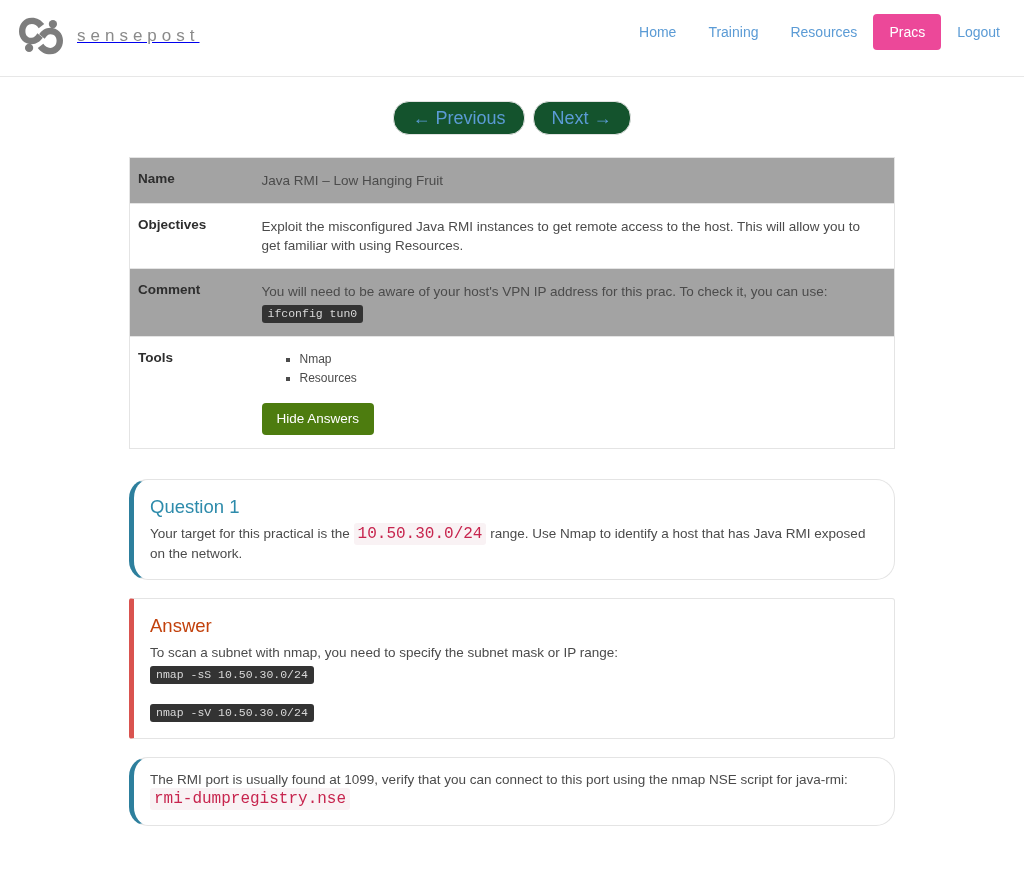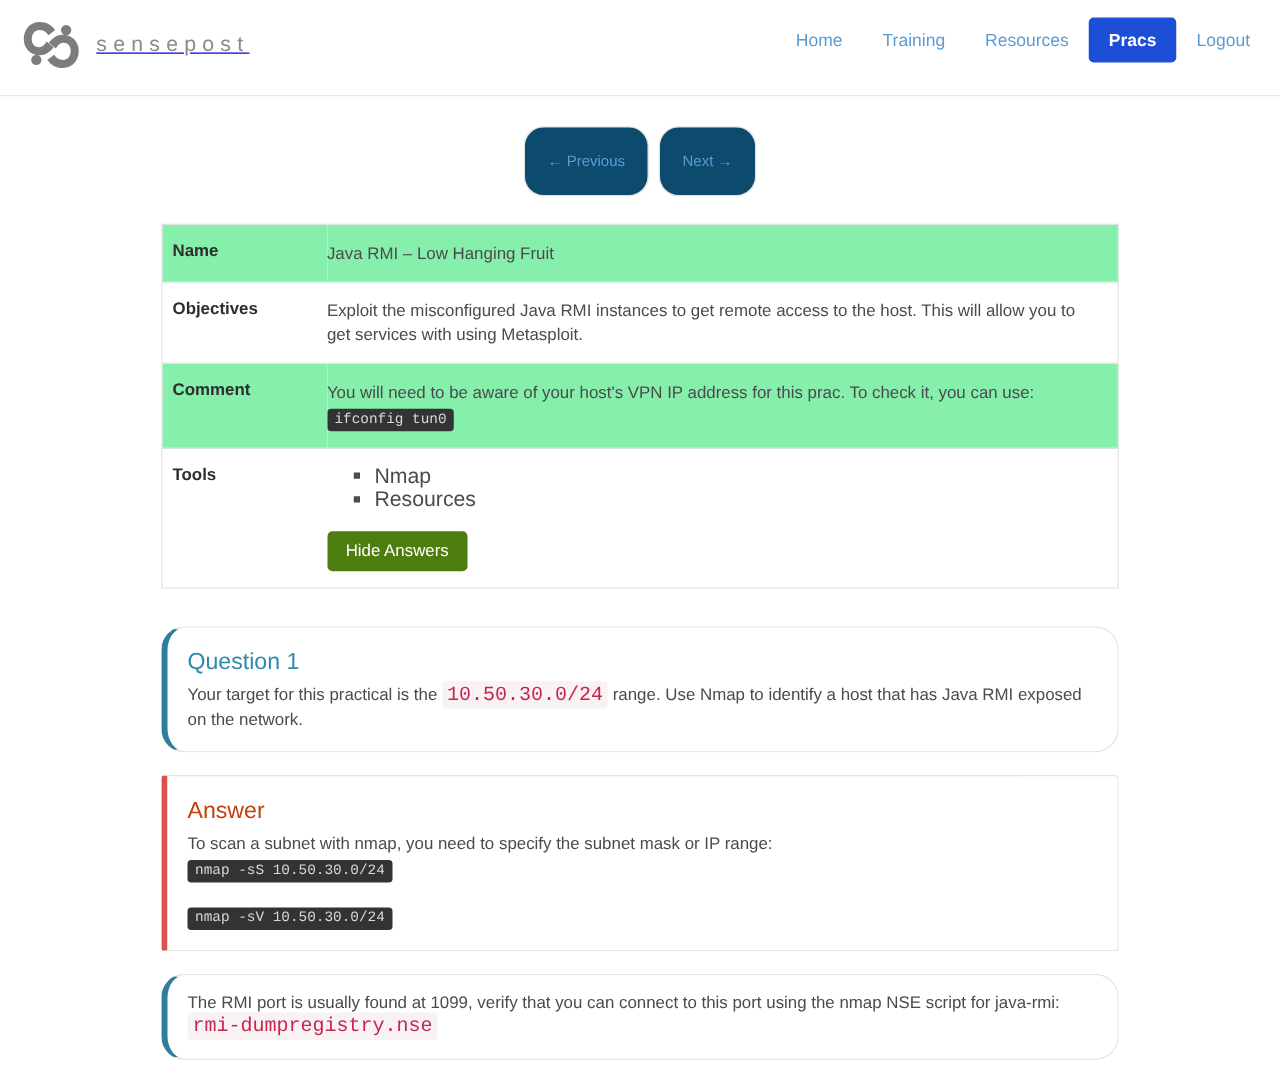--- a/index.html
+++ b/index.html
@@ -43,63 +43,62 @@
     display: block;
     padding: 10px 16px;
     font-size: 14px;
     color: #5b9bd5;
     text-decoration: none;
     line-height: 16px;
     border-radius: 4px;
     white-space: nowrap;
   }
   .nav-link.is-active {
-    background: #1d4ed8;
+    background: #ec4899;
     color: #ffffff;
-    font-weight: bold;
   }
 
   
   .content {
     width: 766px;
     margin: 0 auto;
     padding-top: 24px;
   }
 
   
   .pager {
     display: flex;
     justify-content: center;
     gap: 8px;
     margin-bottom: 22px;
   }
   .pager-btn {
     display: inline-block;
-    padding: 19px 18px;
-    font-size: 12px;
+    padding: 8px 18px;
+    font-size: 18px;
     color: #5b9bd5;
-    background: #0c4a6e;
+    background: #14532d;
     border: 1px solid #e2e2e2;
     border-radius: 16px;
     text-decoration: none;
     line-height: 16px;
     cursor: pointer;
     font-family: "Liberation Sans", sans-serif;
   }
 
   
   .info-table {
     width: 100%;
     border-collapse: collapse;
     border: 1px solid #e4e4e4;
     margin-bottom: 30px;
   }
   .info-table tr { border-bottom: 1px solid #e4e4e4; }
   .info-table tr:last-child { border-bottom: none; }
-  .info-table tr.striped { background: #86efac; }
+  .info-table tr.striped { background: #a3a3a3; }
   .info-table th {
     width: 132px;
     text-align: left;
     vertical-align: top;
     font-size: 13.5px;
     font-weight: bold;
     color: #2e2e2e;
     padding: 13px 0 13px 8px;
   }
   .info-table td {
@@ -108,21 +107,21 @@
     color: #4b4b4b;
     line-height: 19px;
     padding: 13px 12px 13px 0;
   }
   .tools-list {
     margin: 0 0 0 20px;
     padding: 0 0 0 18px;
     list-style: square;
   }
   .tools-list li {
-    font-size: 17px;
+    font-size: 12px;
     color: #4b4b4b;
     line-height: 18.5px;
   }
   .toggle-answers-wrap { padding-top: 16px; }
   .toggle-answers {
     display: inline-block;
     background: #4d7c0f;
     color: #ffffff;
     border: none;
     border-radius: 4px;
@@ -218,21 +217,21 @@
   </div>
 
   <table class="info-table">
     <tbody>
       <tr class="striped">
         <th>Name</th>
         <td>Java RMI – Low Hanging Fruit</td>
       </tr>
       <tr>
         <th>Objectives</th>
-        <td>Exploit the misconfigured Java RMI instances to get remote access to the host. This will allow you to get services with using Metasploit.</td>
+        <td>Exploit the misconfigured Java RMI instances to get remote access to the host. This will allow you to get familiar with using Resources.</td>
       </tr>
       <tr class="striped">
         <th>Comment</th>
         <td>
           <span>You will need to be aware of your host's VPN IP address for this prac. To check it, you can use:</span>
           <br>
           <code class="code-block">ifconfig tun0</code>
         </td>
       </tr>
       <tr>

